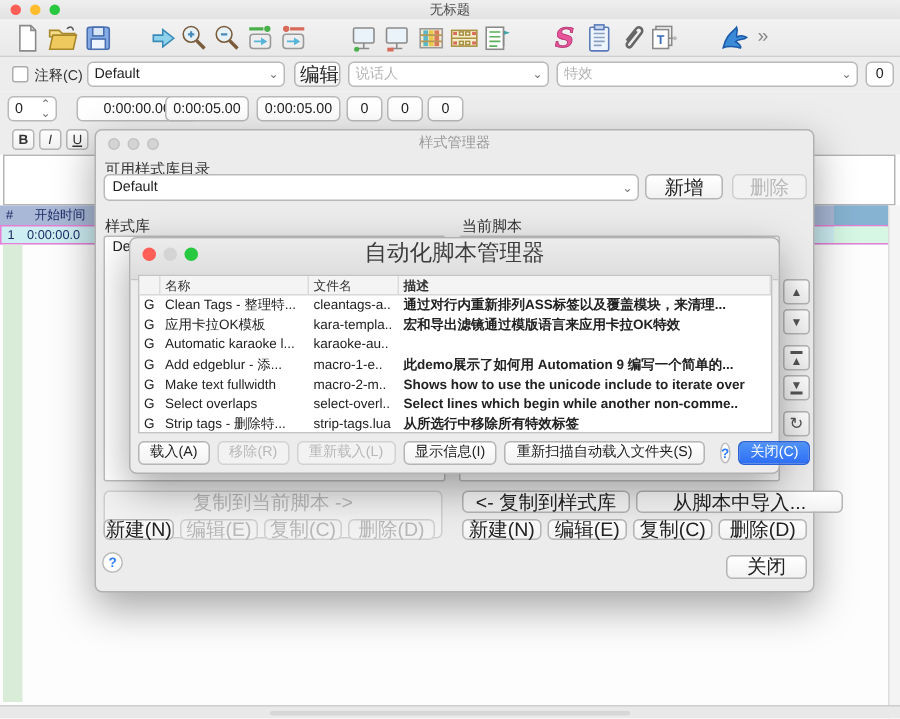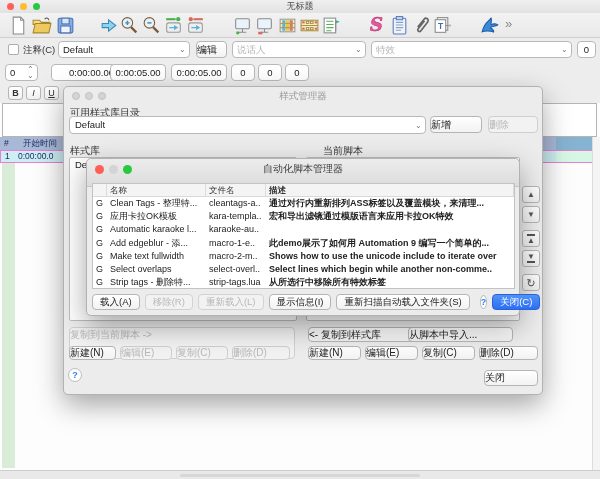--- a/index.html
+++ b/index.html
@@ -25,22 +25,22 @@
   .ctl { position:absolute; top:3px; height:17px; background:#fff;
     border:1px solid #b9b9b9; border-radius:4px; font-size:9.5px; color:#222;
     line-height:15px; padding:0 4px; }
   .ctl.center { text-align:center; }
   .chev { position:absolute; right:3px; top:4px; width:7px; height:7px; color:#777; font-size:8px; line-height:7px; }
   .ph { color:#b4b4b4; }
   .cbx { position:absolute; left:8px; top:6px; width:11px; height:11px; background:#fff;
     border:1px solid #adadad; border-radius:2px; }
   .lbl { position:absolute; font-size:9.5px; color:#333; }
   .btn-sm { position:absolute; top:3px; height:17px; background:linear-gradient(#ffffff,#f3f3f3);
-    border:1px solid #b5b5b5; border-radius:4px; font-size:10px; color:#222;
-    text-align:left; line-height:15px; }
+    border:1px solid #b5b5b5; border-radius:4px; font-size:13px; color:#222;
+    text-align:right; line-height:15px; }
   .fmt { position:absolute; top:2px; width:15px; height:14px; background:linear-gradient(#fff,#f0f0f0);
     border:1px solid #b5b5b5; border-radius:3px; font-size:9px; text-align:center; line-height:12px; color:#333; }
   .editbox { position:absolute; left:2px; top:103px; width:595px; height:34px;
     background:#fff; border:1px solid #b5b5b5; }
 
   
   .grid-header { position:absolute; left:0; top:137px; width:592px; height:13px;
     background:#a9b8d6; font-size:8.5px; color:#1d2d66; line-height:13px; }
   .grid-header .hcellR { position:absolute; left:556px; top:0; width:36px; height:13px; background:#86b3d1; }
   .grid-row1 { position:absolute; left:0; top:150px; width:592px; height:13px;
@@ -59,33 +59,33 @@
   .dlg-title { position:absolute; left:0; top:0; right:0; text-align:center; }
   .dl { position:absolute; width:9px; height:9px; border-radius:50%; }
 
   .sm { left:63px; top:86px; width:480px; height:309px; z-index:10; }
   .sm .dlg-title { height:17px; font-size:9.5px; color:#9a9a9a; line-height:17px; }
   .sm .dl { top:5px; background:#d4d4d4; border:1px solid #c2c2c2; width:8px; height:8px; }
   .sm-label { position:absolute; font-size:10px; color:#333; }
   .sm-select { position:absolute; left:5px; top:29px; width:357px; height:18px; background:#fff;
     border:1px solid #b9b9b9; border-radius:4px; font-size:9.5px; line-height:16px; padding:0 5px; color:#222; }
   .sm-btn { position:absolute; height:17px; background:linear-gradient(#fff,#f2f2f2);
-    border:1px solid #b5b5b5; border-radius:4px; font-size:10px; color:#222; text-align:left; line-height:15px; }
+    border:1px solid #b5b5b5; border-radius:4px; font-size:13px; color:#222; text-align:center; line-height:15px; }
   .sm-btn.disabled { color:#b8b8b8; background:#f2f2f2; border-color:#cfcfcf; }
   .listbox { position:absolute; background:#fff; border:1px solid #bdbdbd; border-radius:2px; }
   .listbox .item { font-size:9.5px; color:#222; padding:1px 5px; }
   .arrowcol .abtn { position:absolute; left:458px; width:18px; height:17px;
     background:linear-gradient(#fff,#f0f0f0); border:1px solid #b5b5b5; border-radius:3px;
     font-size:8px; color:#555; text-align:center; line-height:16px; }
   .abtn .bar { display:block; position:absolute; left:4px; right:4px; height:2px; background:#555; }
   .help-circle { position:absolute; width:14px; height:14px; border-radius:50%; background:#fff;
     border:1px solid #bdbdbd; color:#2d7ff9; font-size:9px; font-weight:bold; text-align:center; line-height:13px; }
 
   .am { left:86px; top:158px; width:434px; height:158px; z-index:20; }
-  .am .dlg-title { height:28px; font-size:10px; color:#3c3c3c; line-height:20px;
+  .am .dlg-title { height:28px; font-size:15px; color:#3c3c3c; line-height:20px;
     background:linear-gradient(#ececec,#dcdcdc); border-bottom:1px solid #c5c5c5; border-radius:5px 5px 0 0; }
   .am .dl { top:6px; }
   .am-table { position:absolute; left:5px; top:24px; width:423px; height:106px;
     background:#fff; border:1px solid #c3c3c3; overflow:hidden; }
   .athead { display:flex; height:13px; background:#f4f4f4; border-bottom:1px solid #d9d9d9;
     font-size:8.5px; color:#333; }
   .athead span { border-right:1px solid #dcdcdc; padding:0 3px; line-height:13px; }
   .arow { display:flex; height:13.2px; font-size:9px; color:#222; }
   .arow span { padding:0 3px; line-height:13px; white-space:nowrap; overflow:hidden; }
   .c0 { width:14px; flex:none; }
@@ -269,21 +269,21 @@
     <div class="dlg-title">样式管理器</div>
 
     <span class="sm-label" style="left:6px;top:19px">可用样式库目录</span>
     <div class="sm-select">
       <span>Default</span><span class="chev" style="top:5px">⌄</span>
     </div>
     <div class="sm-btn" style="left:366px;top:29px;width:52px">新增</div>
     <div class="sm-btn disabled" style="left:424px;top:29px;width:50px">删除</div>
 
     <span class="sm-label" style="left:6px;top:57px">样式库</span>
-    <span class="sm-label" style="left:259px;top:57px">当前脚本</span>
+    <span class="sm-label" style="left:244px;top:57px">当前脚本</span>
 
     <div class="listbox" style="left:5px;top:70px;width:228px;height:164px">
       <div class="item">Default</div>
     </div>
     <div class="listbox" style="left:242px;top:70px;width:214px;height:164px"></div>
 
     <div class="arrowcol">
       <div class="abtn" style="top:99px">▲</div>
       <div class="abtn" style="top:119px">▼</div>
       <div class="abtn" style="top:143px"><span class="bar" style="top:3px"></span><span style="position:relative;top:2px">▲</span></div>
@@ -291,21 +291,21 @@
       <div class="abtn" style="top:187px;font-size:11px">↻</div>
     </div>
 
     <div class="sm-btn disabled" style="left:5px;top:240px;width:226px;height:32px;line-height:13px">复制到当前脚本 -&gt;</div>
     <div class="sm-btn" style="left:5px;top:259px;width:47px;height:14px;line-height:12px">新建(N)</div>
     <div class="sm-btn disabled" style="left:56px;top:259px;width:52px;height:14px;line-height:12px">编辑(E)</div>
     <div class="sm-btn disabled" style="left:112px;top:259px;width:52px;height:14px;line-height:12px">复制(C)</div>
     <div class="sm-btn disabled" style="left:168px;top:259px;width:58px;height:14px;line-height:12px">删除(D)</div>
 
     <div class="sm-btn" style="left:244px;top:240px;width:112px;height:15px;line-height:13px">&lt;- 复制到样式库</div>
-    <div class="sm-btn" style="left:344px;top:240px;width:105px;height:15px;line-height:13px">从脚本中导入...</div>
+    <div class="sm-btn" style="left:360px;top:240px;width:138px;height:15px;line-height:13px">从脚本中导入...</div>
     <div class="sm-btn" style="left:244px;top:259px;width:53px;height:14px;line-height:12px">新建(N)</div>
     <div class="sm-btn" style="left:301px;top:259px;width:53px;height:14px;line-height:12px">编辑(E)</div>
     <div class="sm-btn" style="left:358px;top:259px;width:53px;height:14px;line-height:12px">复制(C)</div>
     <div class="sm-btn" style="left:415px;top:259px;width:59px;height:14px;line-height:12px">删除(D)</div>
 
     <div class="help-circle" style="left:4px;top:281px">?</div>
     <div class="sm-btn" style="left:420px;top:283px;width:54px;height:16px;line-height:14px">关闭</div>
   </div>
 
   <div class="dlg am">

